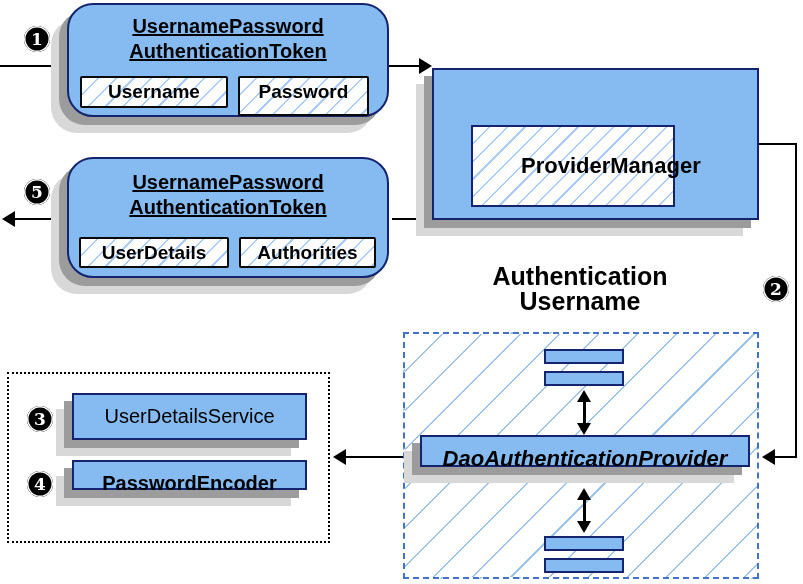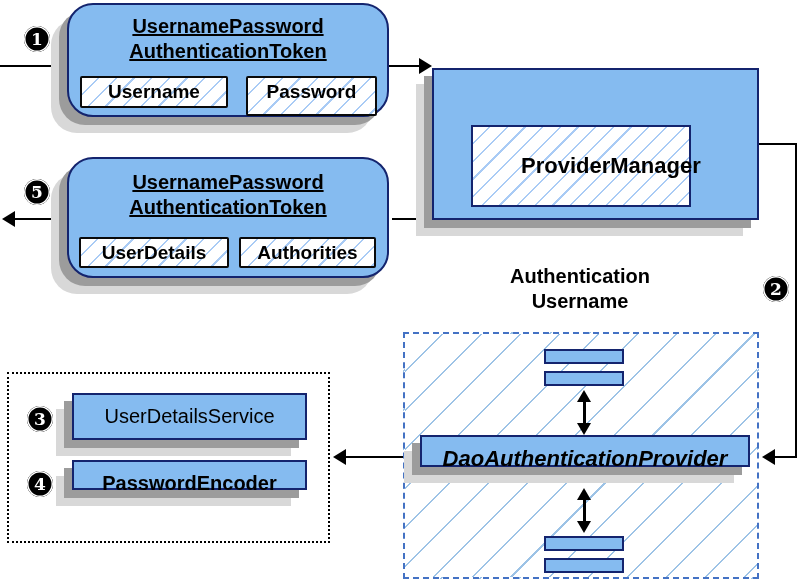--- a/index.html
+++ b/index.html
@@ -46,21 +46,21 @@
     position:absolute; box-sizing:border-box; z-index:2;
     width:80px; height:15px; background:#85bbf0; border:2px solid #14246e;
   }
   .vline { position:absolute; width:3px; background:#000; z-index:2; }
   .step {
     position:absolute; z-index:3; width:26px; height:26px; border-radius:50%;
     background:#000; color:#fff; text-align:center; line-height:26px;
     font-family:"DejaVu Serif", serif; font-weight:bold; font-size:17px;
     box-shadow:inset 0 0 0 1.5px #fff, inset 0 0 0 3px #000;
   }
-  .label-2line { position:absolute; z-index:2; font-weight:bold; font-size:20px; line-height:25px; text-align:center; color:#000; }
+  .label-2line { position:absolute; z-index:2; font-weight:bold; font-size:25px; line-height:25px; text-align:center; color:#000; }
 </style>
 </head>
 <body>
 
 <div class="canvas">
 
   <div class="line" style="left:0;top:65px;width:67px;height:2px;"></div>
   <div class="line" style="left:389px;top:65px;width:32px;height:2px;"></div>
   <div class="ah ah-right" style="left:419px;top:58px;"></div>
 
@@ -81,25 +81,25 @@
   <div class="step" style="left:27px;top:406px;">3</div>
   <div class="step" style="left:27px;top:471px;">4</div>
   <div class="step" style="left:24px;top:179px;">5</div>
 
   <div class="bluebox rounded" style="left:67px;top:3px;width:322px;height:114px;">
     <div class="boxtitle" style="padding-top:9px;">
       <div>UsernamePassword</div>
       <div>AuthenticationToken</div>
     </div>
     <div class="hatch-s field" style="left:11px;top:71px;width:148px;height:32px;line-height:28px;">Username</div>
-    <div class="hatch-s field" style="left:177px;top:71px;width:131px;height:40px;line-height:28px;">Password</div>
+    <div class="hatch-s field" style="left:169px;top:71px;width:131px;height:40px;line-height:28px;">Password</div>
   </div>
 
   <div class="bluebox" style="left:432px;top:68px;width:327px;height:152px;">
-    <div class="hatch-s big-title" style="left:37px;top:55px;width:220px;height:82px;border:2px solid #14246e;line-height:78px;padding-left:48px;">ProviderManager</div>
+    <div class="hatch-s big-title" style="left:37px;top:55px;width:204px;height:82px;border:2px solid #14246e;line-height:78px;padding-left:48px;">ProviderManager</div>
   </div>
 
   <div class="bluebox rounded" style="left:67px;top:157px;width:322px;height:121px;">
     <div class="boxtitle" style="padding-top:11px;">
       <div>UsernamePassword</div>
       <div>AuthenticationToken</div>
     </div>
     <div class="hatch-s field" style="left:10px;top:78px;width:150px;height:31px;line-height:27px;">UserDetails</div>
     <div class="hatch-s field" style="left:170px;top:78px;width:137px;height:31px;line-height:27px;">Authorities</div>
   </div>

